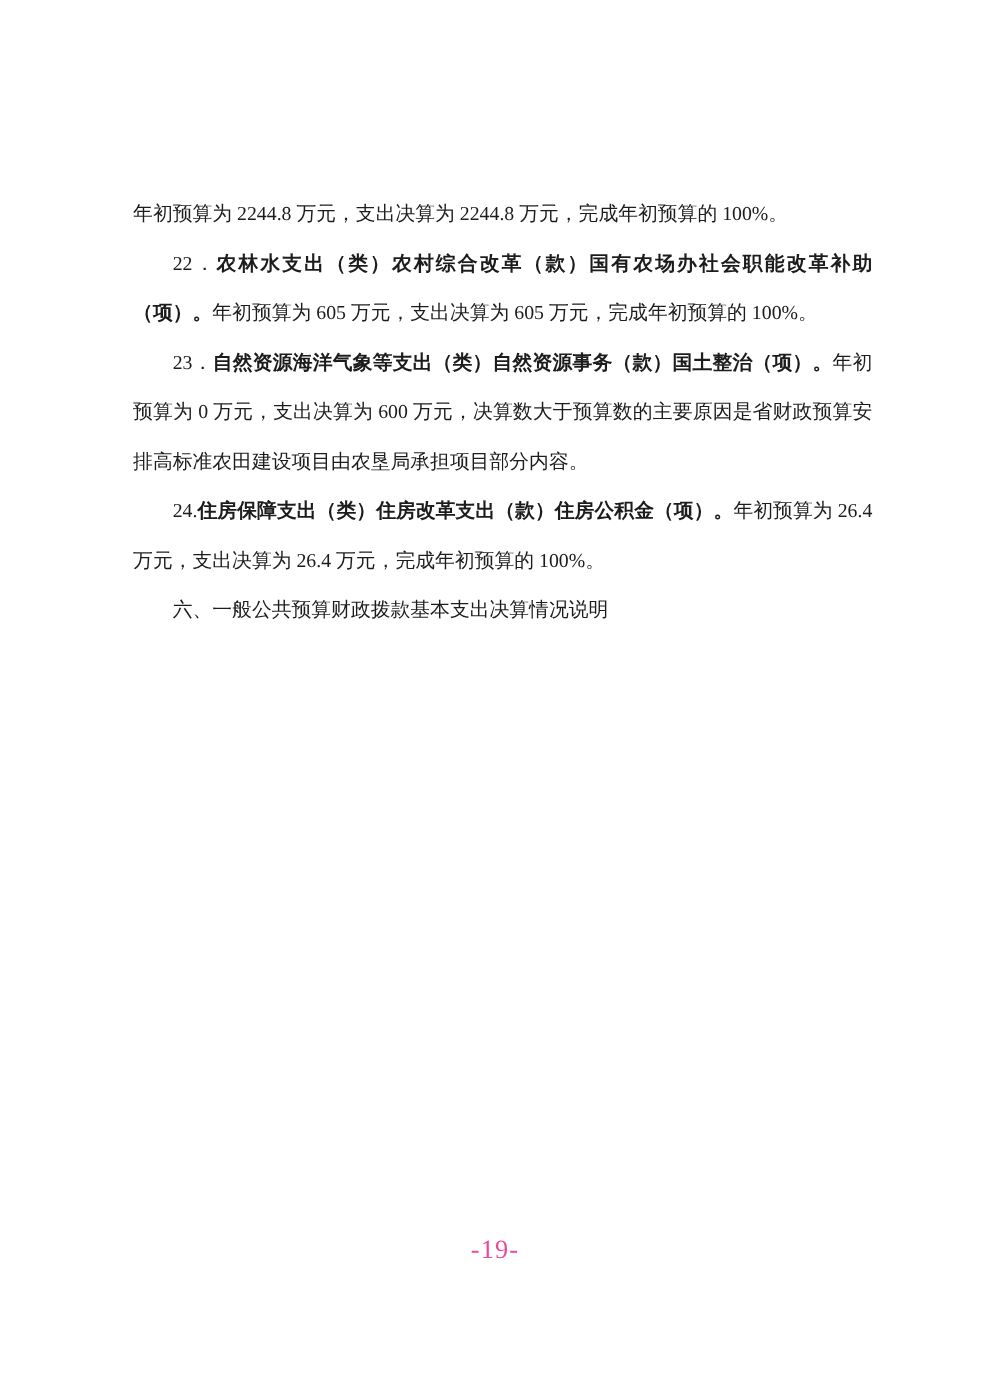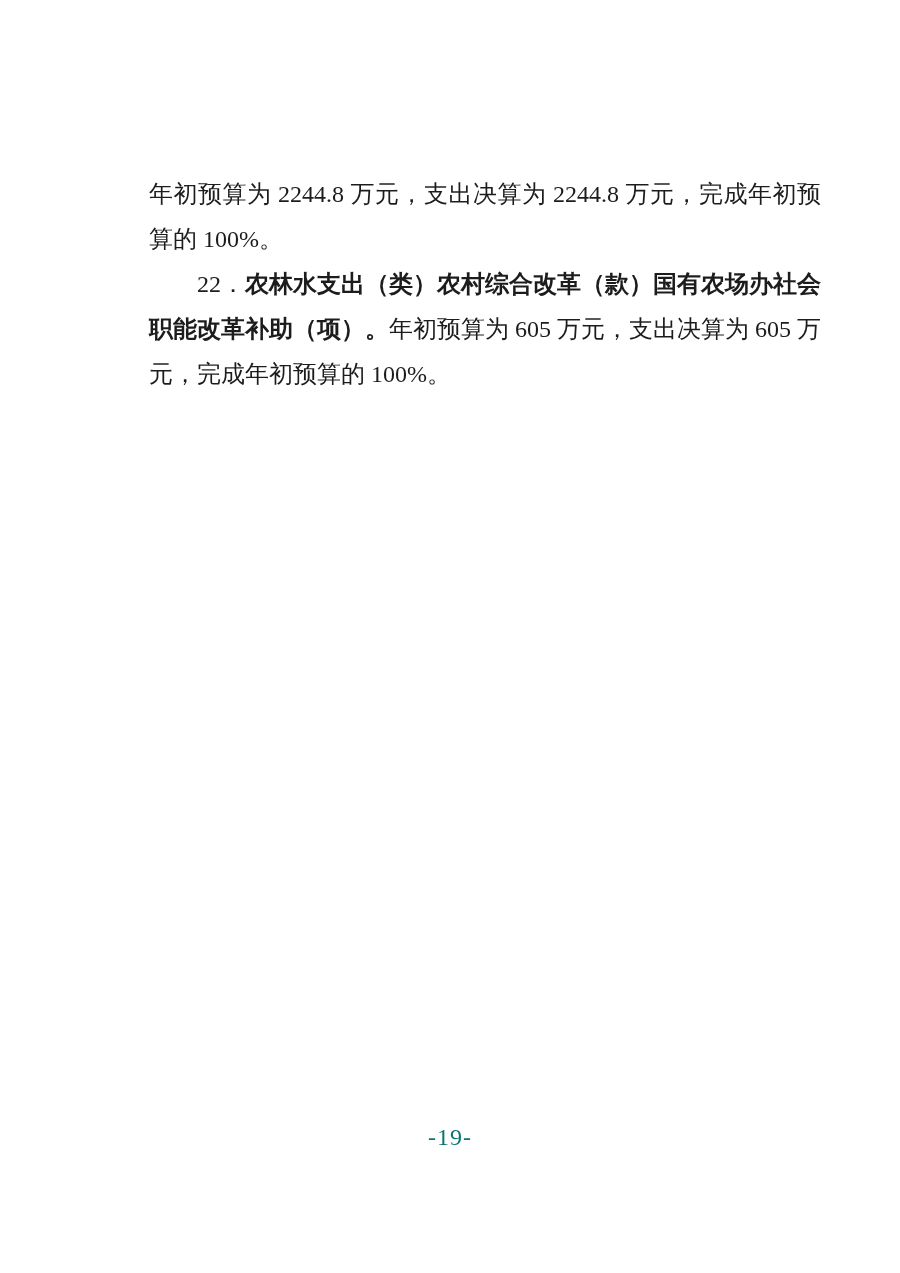--- a/index.html
+++ b/index.html
@@ -14,24 +14,23 @@
     background: #ffffff;
     overflow: hidden;
     font-family: "Liberation Serif", "DejaVu Serif", serif;
     color: #1c1c1c;
   }
   .doc-body {
     position: absolute;
     left: 121px;
     top: 172px;
     width: 672px;
-    font-size: 24px;
+    font-size: 18px;
     line-height: 45px;
     text-align: justify;
-    margin-left: 28px;
   }
   .para {
     margin: 0;
     padding: 0;
   }
   .para.indent {
     text-indent: 2em;
     font-family: Liberation Serif, serif;
   }
   .run {
@@ -41,26 +40,29 @@
     font-weight: 700;
   }
   .footer {
     position: absolute;
     left: 0;
     top: 1122px;
     width: 100%;
     text-align: center;
     font-size: 24px;
     line-height: 30px;
-    color: #0f766e;
+    color: #ec4899;
     letter-spacing: 1px;
   }
 </style>
 </head>
 <body>
 
 <div class="page">
   <div class="doc-body">
       <p class="para"><span class="run">年初预算为 2244.8 万元，支出决算为 2244.8 万元，完成年初预算的 100%。</span></p>
       <p class="para indent"><span class="run">22．</span><span class="run bold">农林水支出（类）农村综合改革（款）国有农场办社会职能改革补助（项）。</span><span class="run">年初预算为 605 万元，支出决算为 605 万元，完成年初预算的 100%。</span></p>
+      <p class="para indent"><span class="run">23．</span><span class="run bold">自然资源海洋气象等支出（类）自然资源事务（款）国土整治（项）。</span><span class="run">年初预算为 0 万元，支出决算为 600 万元，决算数大于预算数的主要原因是省财政预算安排高标准农田建设项目由农垦局承担项目部分内容。</span></p>
+      <p class="para indent"><span class="run">24.</span><span class="run bold">住房保障支出（类）住房改革支出（款）住房公积金（项）。</span><span class="run">年初预算为 26.4 万元，支出决算为 26.4 万元，完成年初预算的 100%。</span></p>
+      <p class="para indent"><span class="run">六、一般公共预算财政拨款基本支出决算情况说明</span></p>
     </div>
   <div class="footer">-19-</div>
 </div>
 
 </body></html>

